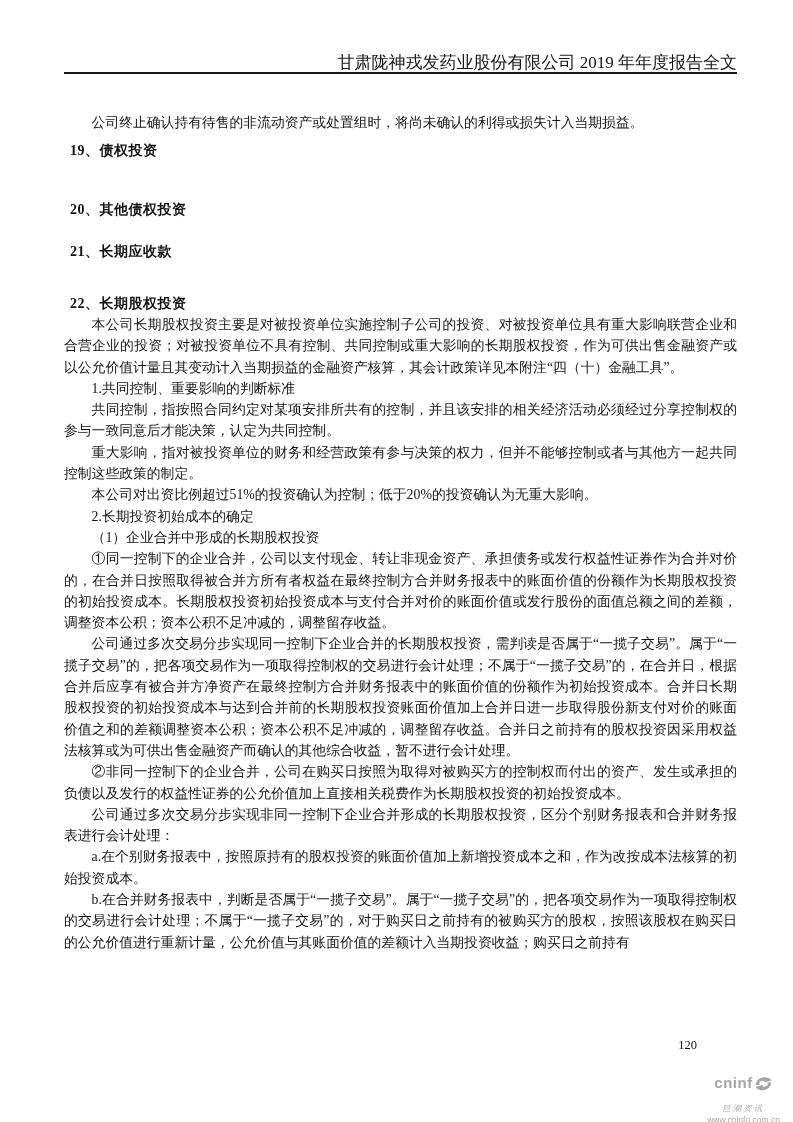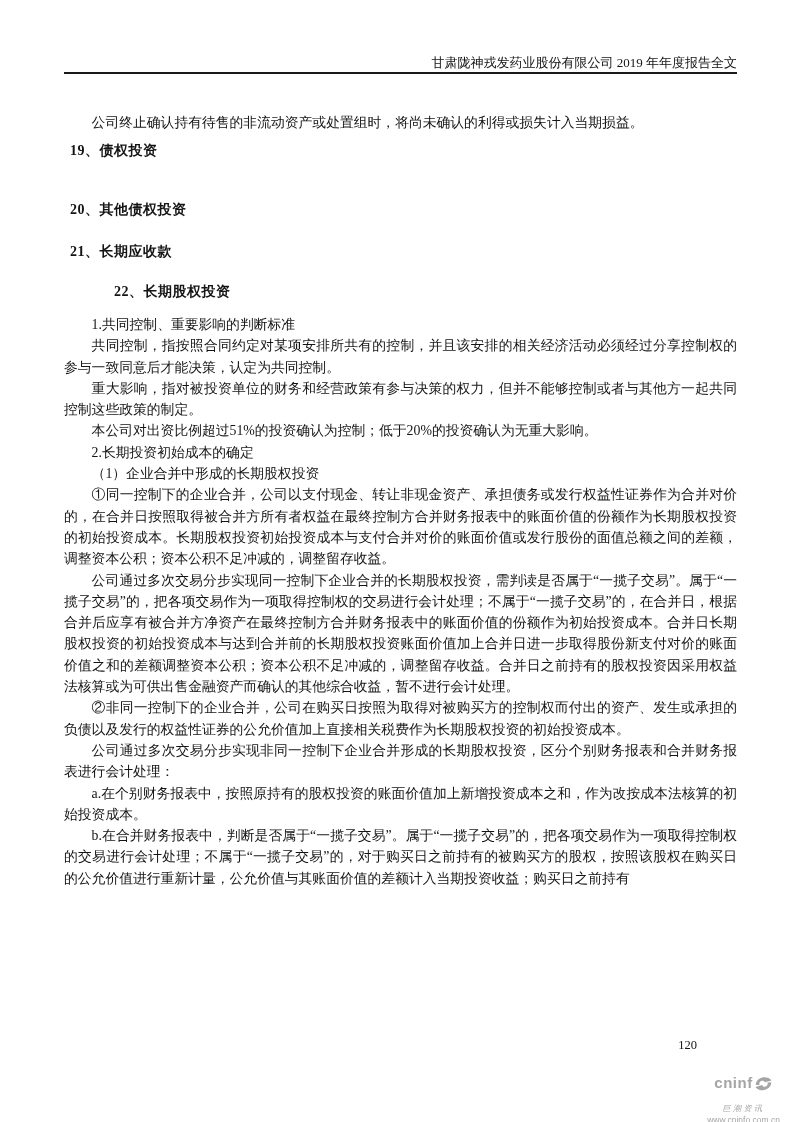--- a/index.html
+++ b/index.html
@@ -11,21 +11,21 @@
     margin: 0 auto;
     background: #ffffff;
     font-family: "Liberation Serif", "DejaVu Serif", serif;
     color: #141414;
     overflow: hidden;
   }
   .doc-header-title {
     position: absolute;
     top: 55px;
     right: 0;
-    font-size: 13px;
+    font-size: 17px;
     line-height: 15px;
     white-space: nowrap;
   }
   .header-rule {
     position: absolute;
     top: 72px;
     left: 0;
     width: 100%;
     border-top: 2px solid #1a1a1a;
     height: 0;
@@ -51,21 +51,21 @@
     position: absolute;
     left: 6px;
     font-size: 14px;
     font-weight: bold;
     line-height: 18px;
     letter-spacing: 0.5px;
   }
   .sh-0 { top: 142px; }
   .sh-1 { top: 201px; }
   .sh-2 { top: 243px; }
-  .sh-3 { top: 283px; margin-left: 44px; }
+  .sh-3 { top: 295px; }
   .body-text {
     position: absolute;
     top: 314px;
     left: 0;
     right: 0;
     font-size: 13.8px;
     line-height: 21.3px;
     text-align: justify;
     text-justify: inter-character;
   }
@@ -132,20 +132,21 @@
     <div class="header-rule"></div>
 
     <p class="intro-paragraph">公司终止确认持有待售的非流动资产或处置组时，将尚未确认的利得或损失计入当期损益。</p>
 
     <div class="section-heading sh-0">19、债权投资</div>
     <div class="section-heading sh-1">20、其他债权投资</div>
     <div class="section-heading sh-2">21、长期应收款</div>
     <div class="section-heading sh-3">22、长期股权投资</div>
 
     <div class="body-text">
+      <p>本公司长期股权投资主要是对被投资单位实施控制子公司的投资、对被投资单位具有重大影响联营企业和合营企业的投资；对被投资单位不具有控制、共同控制或重大影响的长期股权投资，作为可供出售金融资产或以公允价值计量且其变动计入当期损益的金融资产核算，其会计政策详见本附注“四（十）金融工具”。</p>
       <p>1.共同控制、重要影响的判断标准</p>
       <p>共同控制，指按照合同约定对某项安排所共有的控制，并且该安排的相关经济活动必须经过分享控制权的参与一致同意后才能决策，认定为共同控制。</p>
       <p>重大影响，指对被投资单位的财务和经营政策有参与决策的权力，但并不能够控制或者与其他方一起共同控制这些政策的制定。</p>
       <p>本公司对出资比例超过51%的投资确认为控制；低于20%的投资确认为无重大影响。</p>
       <p>2.长期投资初始成本的确定</p>
       <p>（1）企业合并中形成的长期股权投资</p>
       <p>①同一控制下的企业合并，公司以支付现金、转让非现金资产、承担债务或发行权益性证券作为合并对价的，在合并日按照取得被合并方所有者权益在最终控制方合并财务报表中的账面价值的份额作为长期股权投资的初始投资成本。长期股权投资初始投资成本与支付合并对价的账面价值或发行股份的面值总额之间的差额，调整资本公积；资本公积不足冲减的，调整留存收益。</p>
       <p>公司通过多次交易分步实现同一控制下企业合并的长期股权投资，需判读是否属于“一揽子交易”。属于“一揽子交易”的，把各项交易作为一项取得控制权的交易进行会计处理；不属于“一揽子交易”的，在合并日，根据合并后应享有被合并方净资产在最终控制方合并财务报表中的账面价值的份额作为初始投资成本。合并日长期股权投资的初始投资成本与达到合并前的长期股权投资账面价值加上合并日进一步取得股份新支付对价的账面价值之和的差额调整资本公积；资本公积不足冲减的，调整留存收益。合并日之前持有的股权投资因采用权益法核算或为可供出售金融资产而确认的其他综合收益，暂不进行会计处理。</p>
       <p>②非同一控制下的企业合并，公司在购买日按照为取得对被购买方的控制权而付出的资产、发生或承担的负债以及发行的权益性证券的公允价值加上直接相关税费作为长期股权投资的初始投资成本。</p>
       <p>公司通过多次交易分步实现非同一控制下企业合并形成的长期股权投资，区分个别财务报表和合并财务报表进行会计处理：</p>

